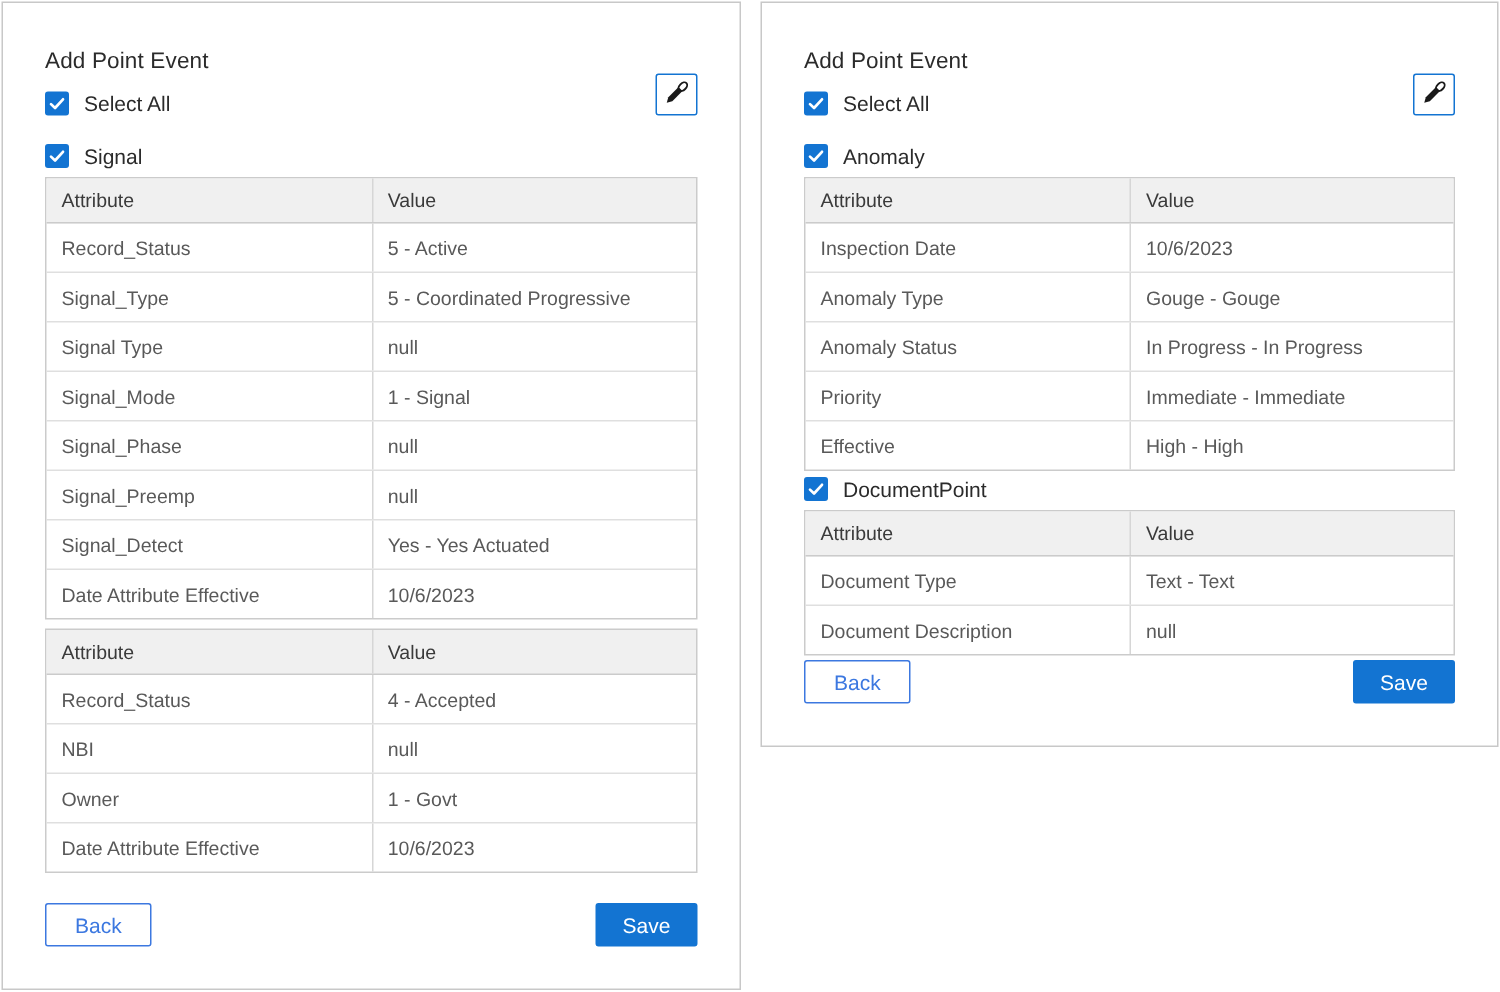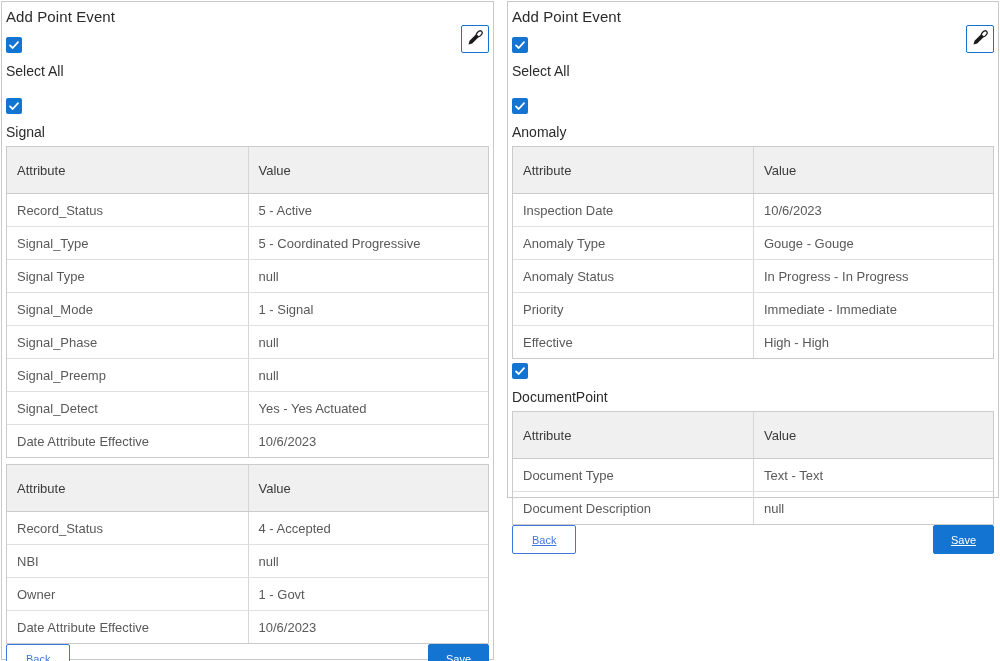--- a/index.html
+++ b/index.html
@@ -15,33 +15,32 @@
   }
   html,body{margin:0;padding:0;}
   body{
     width:1000px;height:661px;position:relative;background:#fff;
     font-family:"Liberation Sans", sans-serif;
     -webkit-font-smoothing:antialiased;
   }
   .panel{
     position:absolute;box-sizing:border-box;background:#fff;
     border:1px solid var(--panel-border);
-    padding:4px;display:flex;flex-direction:column;
+    padding:28px;display:flex;flex-direction:column;
   }
   .panel-left{left:1px;top:1px;width:493px;height:659px;}
   .panel-right{left:507px;top:1px;width:492px;height:497px;}
   .panel-header{position:relative;}
   .title{
     font-size:15px;color:var(--text-dark);margin:2px 0 12px 0;
     letter-spacing:.1px;
   }
   .checkbox-row{
-    display:flex;align-items:flex-start;gap:10px;cursor:pointer;
+    display:flex;align-items:flex-end;gap:10px;cursor:pointer;
     margin:0 0 0 0;
-    flex-direction:column;
   }
   .select-all-row{margin-top:6px;}
   .checkbox{
     width:16px;height:16px;border-radius:2px;background:var(--accent);
     display:inline-flex;align-items:center;justify-content:center;flex:0 0 16px;
   }
   .cb-label{font-size:14px;color:var(--text-dark);}
   .tool-btn{
     position:absolute;top:19px;right:0;width:28px;height:28px;
     box-sizing:border-box;border:1px solid var(--accent);background:#fff;
@@ -56,29 +55,29 @@
   .t-row{display:grid;grid-template-columns:1fr 1fr;}
   .t-row + .t-row{border-top:1px solid var(--row-border);}
   .t-head{background:var(--head-bg);border-bottom:1px solid var(--table-border);}
   .t-head + .t-row{border-top:none;}
   .t-cell{
     box-sizing:border-box;padding:0 10px;height:32px;
     display:flex;align-items:center;
     font-size:13px;color:var(--text-cell);
     white-space:nowrap;overflow:hidden;
   }
-  .t-head .t-cell{height:46px;color:var(--text-head);}
+  .t-head .t-cell{height:29px;color:var(--text-head);}
   .t-cell + .t-cell{border-left:1px solid var(--col-border);}
   .panel-footer{
     margin-top:auto;display:flex;justify-content:space-between;align-items:center;
   }
   .btn{
     font-family:"Liberation Sans", sans-serif;
-    font-size:11px;height:29px;box-sizing:border-box;border-radius:2px;
-    cursor:pointer;display:inline-flex;align-items:center;justify-content:center;text-decoration:underline;
+    font-size:14px;height:29px;box-sizing:border-box;border-radius:2px;
+    cursor:pointer;display:inline-flex;align-items:center;justify-content:center;
   }
   .btn-back{
     background:#fff;color:#3c78e0;border:1px solid #3c78e0;padding:0 19px;
   }
   .btn-save{
     background:var(--accent);color:#fff;border:1px solid var(--accent);padding:0 17px;
   }
 </style>
 </head>
 <body>

